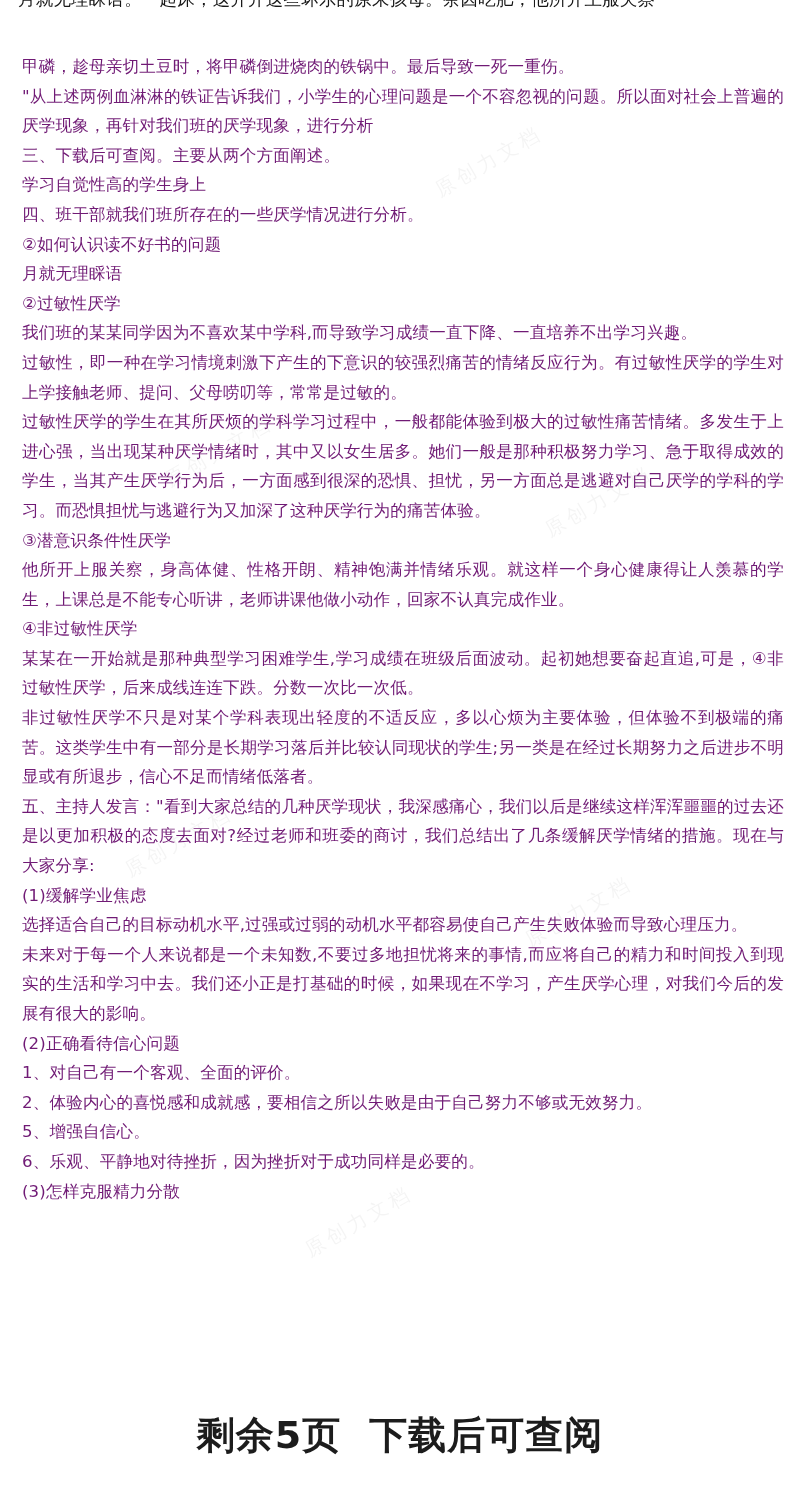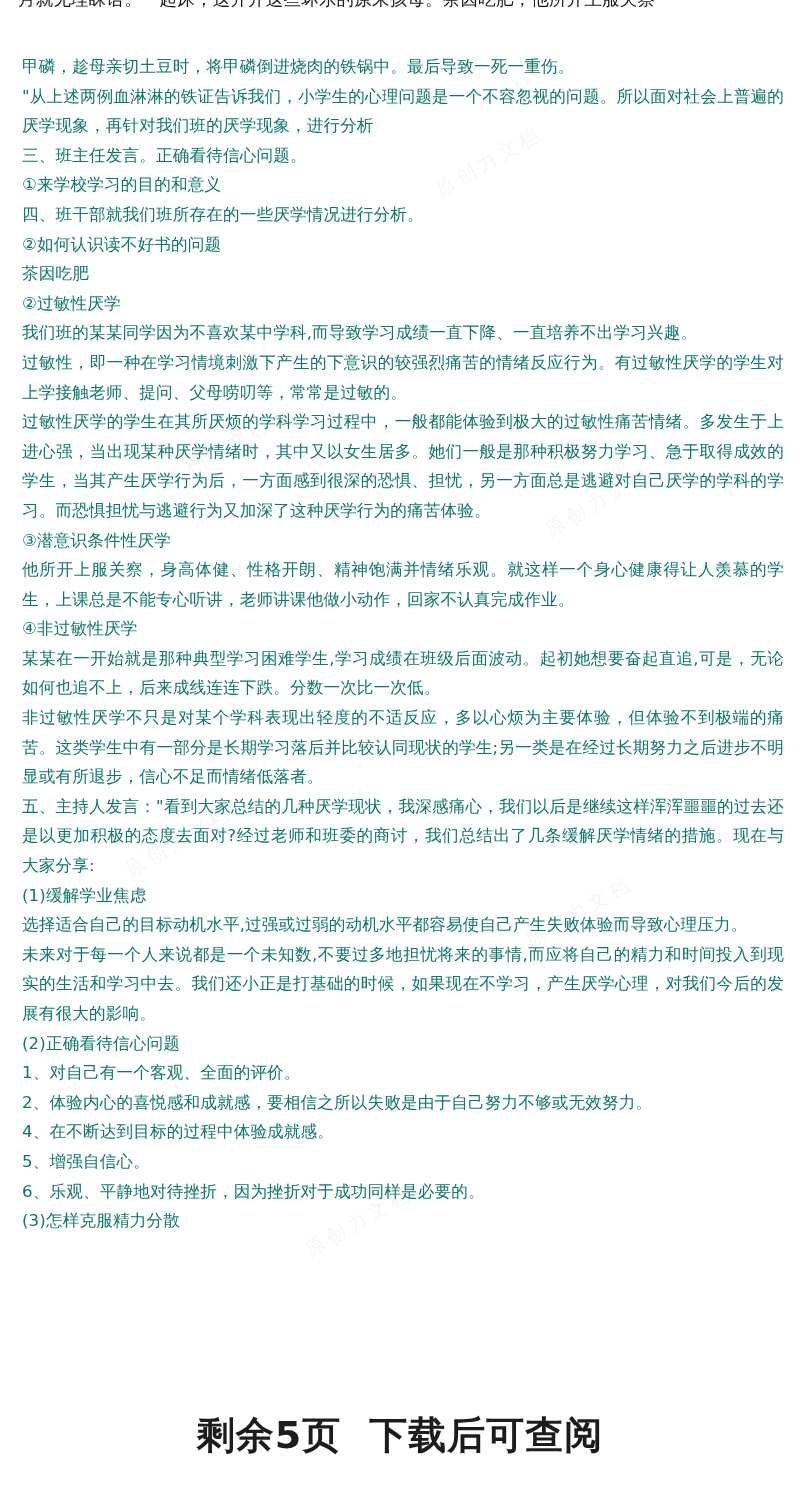--- a/index.html
+++ b/index.html
@@ -41,21 +41,21 @@
     white-space: nowrap;
     color: #161616;
   }
   .body-text {
     position: absolute;
     top: 52px;
     left: 22px;
     width: 762px;
     font-size: 16.6px;
     line-height: 29.6px;
-    color: #0f766e;
+    color: #701a75;
     letter-spacing: 0.15px;
   }
   .body-text p {
     margin: 0;
     padding: 0;
     text-align: justify;
     text-justify: inter-ideograph;
   }
   .footer-banner {
     position: absolute;
@@ -108,42 +108,41 @@
   <div class="watermark wm1">原创力文档</div>
   <div class="watermark wm2">原创力文档</div>
   <div class="watermark wm3">原创力文档</div>
   <div class="watermark wm4">原创力文档</div>
   <div class="watermark wm5">原创力文档</div>
   <div class="watermark wm6">原创力文档</div>
 
   <div class="body-text">
     <p>甲磷，趁母亲切土豆时，将甲磷倒进烧肉的铁锅中。最后导致一死一重伤。</p>
     <p>"从上述两例血淋淋的铁证告诉我们，小学生的心理问题是一个不容忽视的问题。所以面对社会上普遍的厌学现象，再针对我们班的厌学现象，进行分析</p>
-    <p>三、班主任发言。正确看待信心问题。</p>
-    <p>①来学校学习的目的和意义</p>
+    <p>三、下载后可查阅。主要从两个方面阐述。</p>
+    <p>学习自觉性高的学生身上</p>
     <p>四、班干部就我们班所存在的一些厌学情况进行分析。</p>
     <p>②如何认识读不好书的问题</p>
-    <p>茶因吃肥</p>
+    <p>月就无理睬语</p>
     <p>②过敏性厌学</p>
     <p>我们班的某某同学因为不喜欢某中学科,而导致学习成绩一直下降、一直培养不出学习兴趣。</p>
     <p>过敏性，即一种在学习情境刺激下产生的下意识的较强烈痛苦的情绪反应行为。有过敏性厌学的学生对上学接触老师、提问、父母唠叨等，常常是过敏的。</p>
     <p>过敏性厌学的学生在其所厌烦的学科学习过程中，一般都能体验到极大的过敏性痛苦情绪。多发生于上进心强，当出现某种厌学情绪时，其中又以女生居多。她们一般是那种积极努力学习、急于取得成效的学生，当其产生厌学行为后，一方面感到很深的恐惧、担忧，另一方面总是逃避对自己厌学的学科的学习。而恐惧担忧与逃避行为又加深了这种厌学行为的痛苦体验。</p>
     <p>③潜意识条件性厌学</p>
     <p>他所开上服关察，身高体健、性格开朗、精神饱满并情绪乐观。就这样一个身心健康得让人羡慕的学生，上课总是不能专心听讲，老师讲课他做小动作，回家不认真完成作业。</p>
     <p>④非过敏性厌学</p>
-    <p>某某在一开始就是那种典型学习困难学生,学习成绩在班级后面波动。起初她想要奋起直追,可是，无论如何也追不上，后来成线连连下跌。分数一次比一次低。</p>
+    <p>某某在一开始就是那种典型学习困难学生,学习成绩在班级后面波动。起初她想要奋起直追,可是，④非过敏性厌学，后来成线连连下跌。分数一次比一次低。</p>
     <p>非过敏性厌学不只是对某个学科表现出轻度的不适反应，多以心烦为主要体验，但体验不到极端的痛苦。这类学生中有一部分是长期学习落后并比较认同现状的学生;另一类是在经过长期努力之后进步不明显或有所退步，信心不足而情绪低落者。</p>
     <p>五、主持人发言："看到大家总结的几种厌学现状，我深感痛心，我们以后是继续这样浑浑噩噩的过去还是以更加积极的态度去面对?经过老师和班委的商讨，我们总结出了几条缓解厌学情绪的措施。现在与大家分享:</p>
     <p>(1)缓解学业焦虑</p>
     <p>选择适合自己的目标动机水平,过强或过弱的动机水平都容易使自己产生失败体验而导致心理压力。</p>
     <p>未来对于每一个人来说都是一个未知数,不要过多地担忧将来的事情,而应将自己的精力和时间投入到现实的生活和学习中去。我们还小正是打基础的时候，如果现在不学习，产生厌学心理，对我们今后的发展有很大的影响。</p>
     <p>(2)正确看待信心问题</p>
     <p>1、对自己有一个客观、全面的评价。</p>
     <p>2、体验内心的喜悦感和成就感，要相信之所以失败是由于自己努力不够或无效努力。</p>
-    <p>4、在不断达到目标的过程中体验成就感。</p>
     <p>5、增强自信心。</p>
     <p>6、乐观、平静地对待挫折，因为挫折对于成功同样是必要的。</p>
     <p>(3)怎样克服精力分散</p>
   </div>
 
   <div class="footer-banner">
     <div class="ft">
       <span>剩余5页</span>
       <span>下载后可查阅</span>
     </div>

